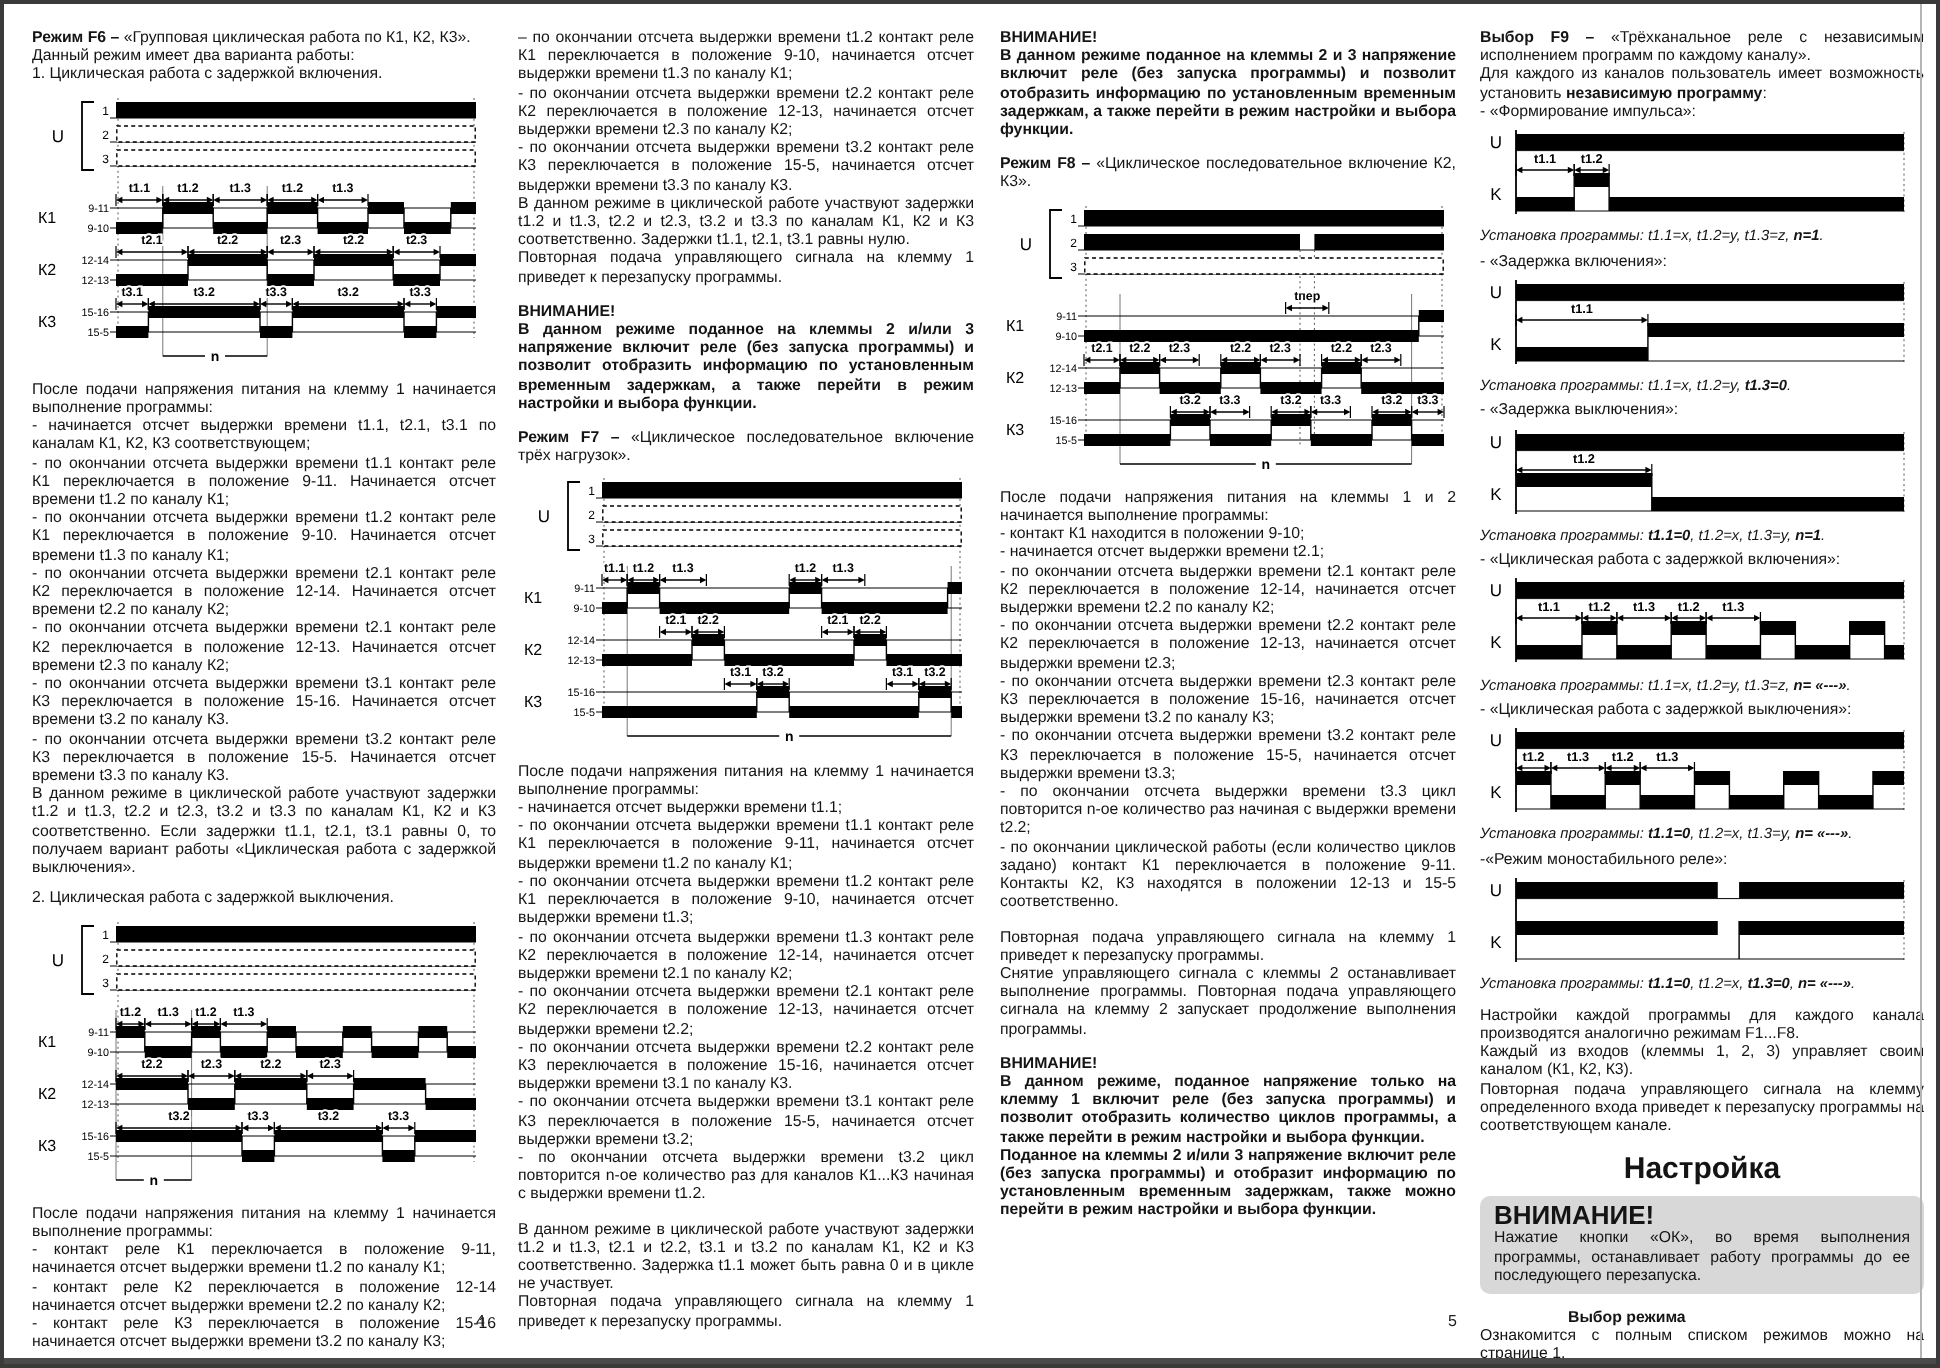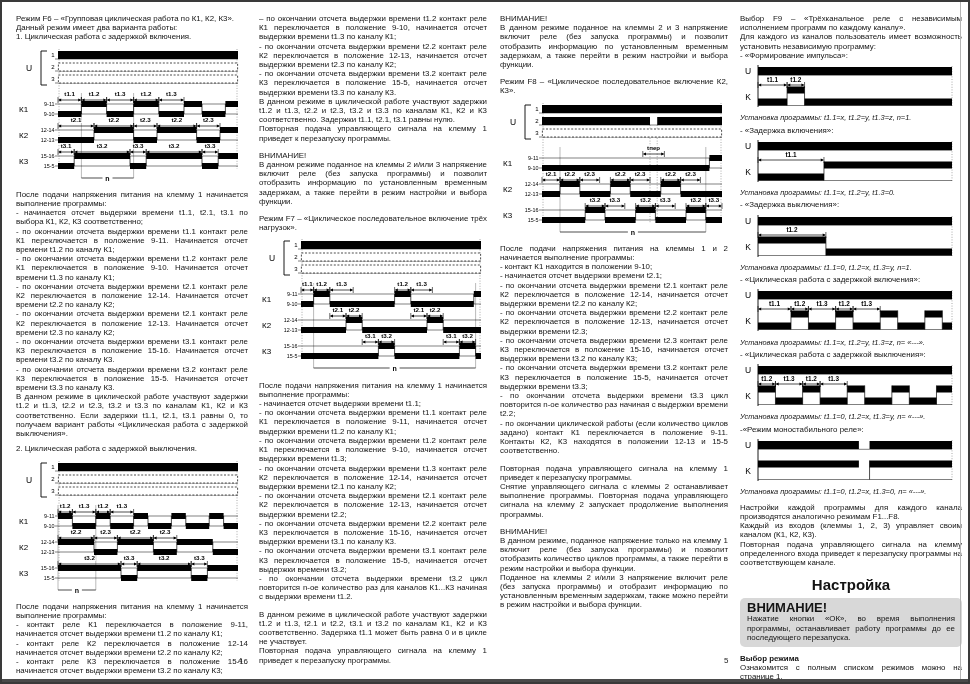--- a/index.html
+++ b/index.html
@@ -7,24 +7,24 @@
     border:2px solid #3a3a3a;box-sizing:border-box;overflow:hidden;
     font-family:"Liberation Sans","DejaVu Sans",sans-serif;color:#141414;}
   .page-edge{position:absolute;top:0;bottom:0;right:7px;width:1px;background:#b5b5b5;}
   .bottom-edge{position:absolute;left:0;right:0;bottom:0;height:3px;background:#4a4a4a;}
   .col{position:absolute;top:12px;font-size:7.9px;line-height:9.2px;text-align:justify;}
   .col1{left:14px;width:232px;}
   .col2{left:257px;width:228px;}
   .col3{left:498px;width:228px;}
   .col4{left:738px;width:222px;}
   .blk{margin:0;}
-  .blk b{font-weight:normal;}
+  .blk b{font-weight:bold;}
   .cap{font-style:italic;font-size:7.4px;line-height:8.4px;margin:1px 0 3px;text-align:left;}
   .h1{font-size:15px;line-height:17px;font-weight:bold;text-align:center;margin:9px 0 5px;}
-  .bhead{font-weight:bold;text-align:left;margin-top:7px;}
+  .bhead{font-weight:bold;text-align:left;margin-top:7px;margin-left:44px;}
   .graybox{background:#d8d8d8;border-radius:5px;padding:5px 7px;margin:2px 0 6px;}
   .gtitle{font-size:13px;font-weight:bold;margin-bottom:2px;text-align:left;}
   .gbody{font-size:7.9px;line-height:9.2px;text-align:justify;}
   .diag{margin:3px 0;}
   .pagenum{position:absolute;font-size:8px;color:#222;}
   .pn4{left:236px;top:654px;}
   .pn5{left:722px;top:654px;}
   svg text{font-family:"Liberation Sans","DejaVu Sans",sans-serif;fill:#000;}
 </style>
 </head>
@@ -191,21 +191,21 @@
           <path d="M186,107 l3.2,-1.6 v3.2 z" fill="#000"></path>
           <path d="M202.2,107 l-3.2,-1.6 v3.2 z" fill="#000"></path>
           <line x1="186" y1="104" x2="186" y2="110" stroke="#000" stroke-width="0.6"></line>
           <line x1="202.2" y1="104" x2="202.2" y2="110" stroke="#000" stroke-width="0.6"></line>
           <text x="194.1" y="103" font-size="6.2" text-anchor="middle" font-weight="bold" style="paint-order:stroke;stroke:#fff;stroke-width:2px;">t3.3</text>
           <line x1="65.4" y1="133" x2="117.6" y2="133" stroke="#000" stroke-width="0.7"></line>
           <rect x="86.5" y="128.5" width="10" height="9" fill="#fff"></rect>
           <text x="91.5" y="135.5" font-size="7" text-anchor="middle" font-weight="bold" style="paint-order:stroke;stroke:#fff;stroke-width:2px;">n</text>
         </svg></div>
       <div class="blk p"><span>После подачи напряжения питания на клемму 1 начинается выполнение программы:</span></div>
-      <div class="blk p"><span>- начинается отсчет выдержки времени t1.1, t2.1, t3.1 по выбора К1, К2, К3 соответственно;</span></div>
+      <div class="blk p"><span>- начинается отсчет выдержки времени t1.1, t2.1, t3.1 по каналам К1, К2, К3 соответствующем;</span></div>
       <div class="blk p"><span>- по окончании отсчета выдержки времени t1.1 контакт реле К1 переключается в положение 9-11. Начинается отсчет времени t1.2 по каналу К1;</span></div>
       <div class="blk p"><span>- по окончании отсчета выдержки времени t1.2 контакт реле К1 переключается в положение 9-10. Начинается отсчет времени t1.3 по каналу К1;</span></div>
       <div class="blk p"><span>- по окончании отсчета выдержки времени t2.1 контакт реле К2 переключается в положение 12-14. Начинается отсчет времени t2.2 по каналу К2;</span></div>
       <div class="blk p"><span>- по окончании отсчета выдержки времени t2.1 контакт реле К2 переключается в положение 12-13. Начинается отсчет времени t2.3 по каналу К2;</span></div>
       <div class="blk p"><span>- по окончании отсчета выдержки времени t3.1 контакт реле К3 переключается в положение 15-16. Начинается отсчет времени t3.2 по каналу К3.</span></div>
       <div class="blk p"><span>- по окончании отсчета выдержки времени t3.2 контакт реле К3 переключается в положение 15-5. Начинается отсчет времени t3.3 по каналу К3.</span></div>
       <div class="blk p"><span>В данном режиме в циклической работе участвуют задержки t1.2 и t1.3, t2.2 и t2.3, t3.2 и t3.3 по каналам К1, К2 и К3 соответственно. Если задержки t1.1, t2.1, t3.1 равны 0, то получаем вариант работы «Циклическая работа с задержкой выключения».</span></div>
       <div class="blk p" style="margin-top: 6px;"><span>2. Циклическая работа с задержкой выключения.</span></div>
       <div class="diag"><svg viewBox="0 0 230 140" width="230" height="140">
           <line x1="43" y1="4" x2="43" y2="124" stroke="#555" stroke-width="0.5" stroke-dasharray="1,1.6"></line>

